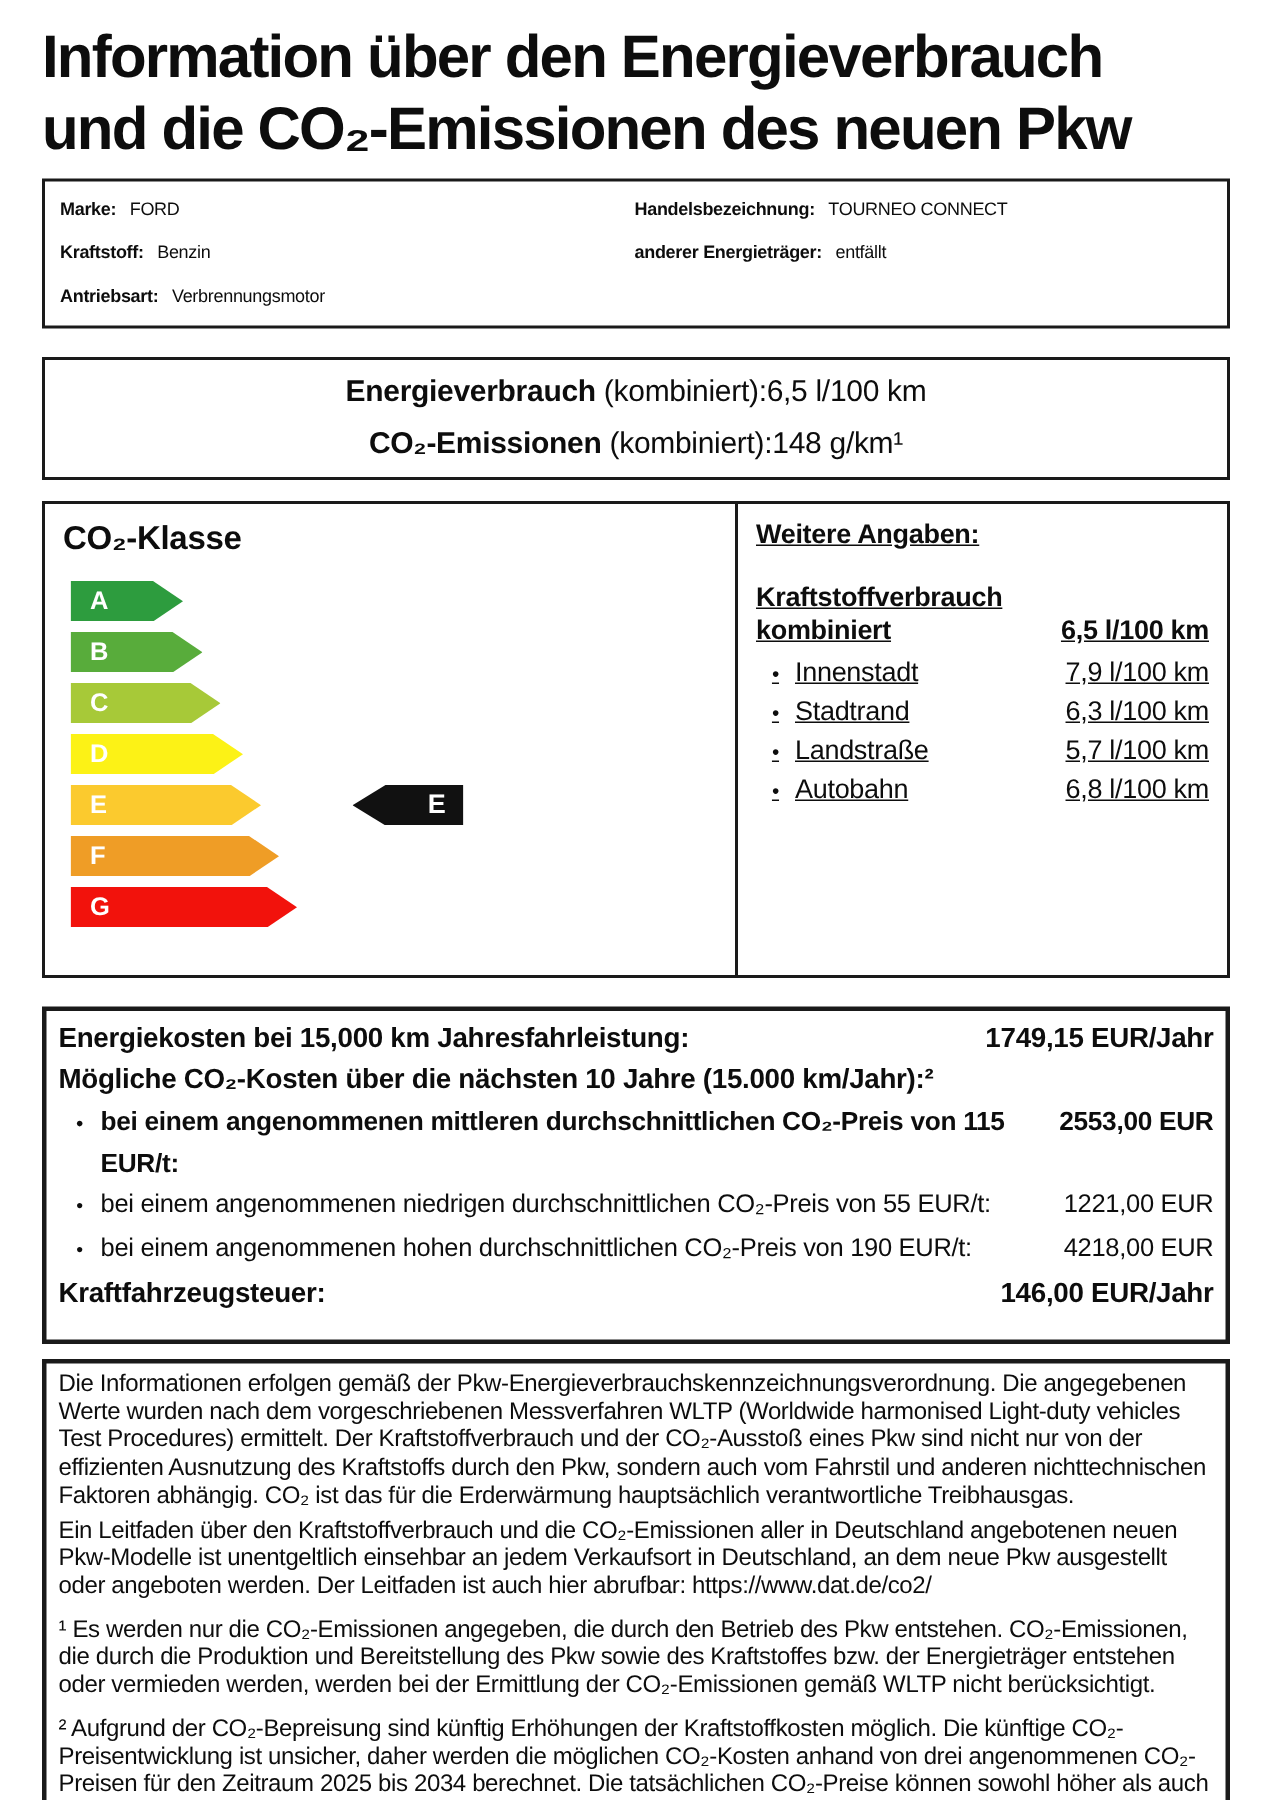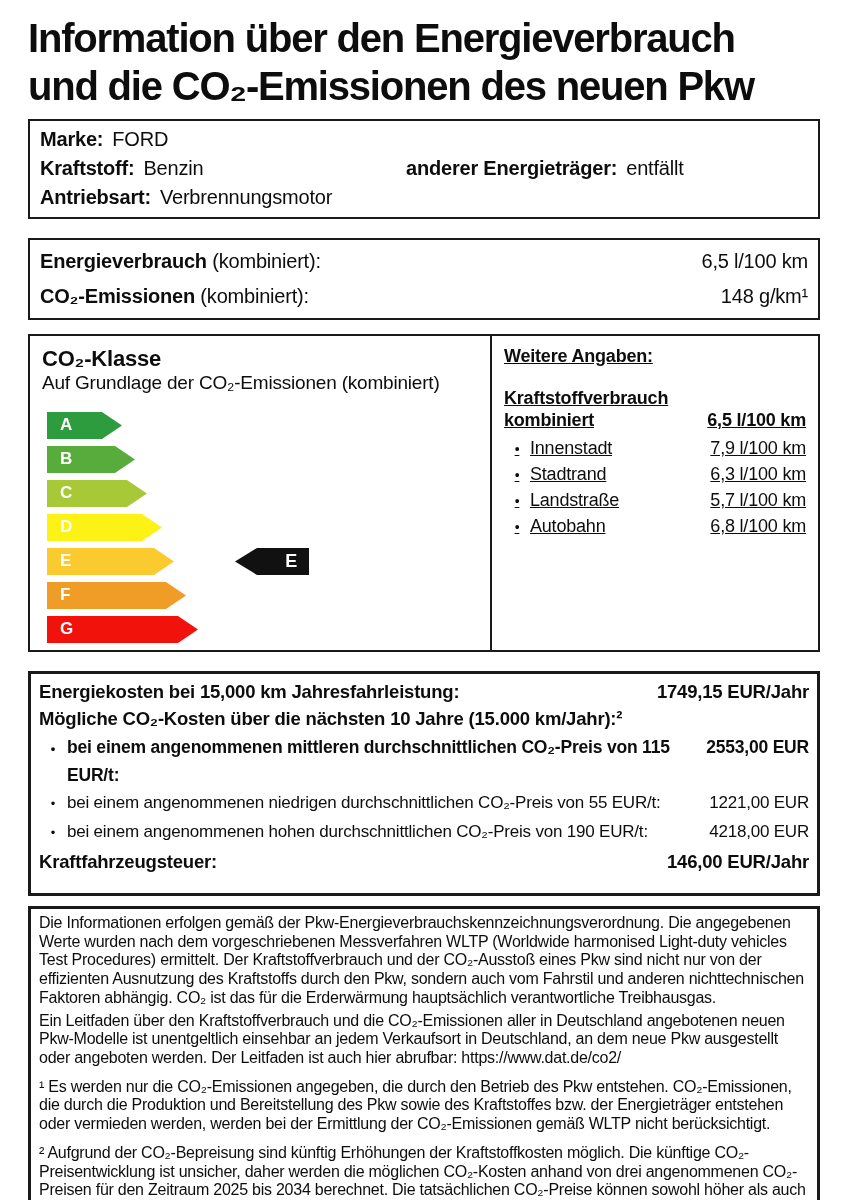--- a/index.html
+++ b/index.html
@@ -20,27 +20,27 @@
     font-weight: bold;
     line-height: 1.2;
     letter-spacing: -1.2px;
   }
 
   
   .box { margin-left: 28px; width: 792px; border: 2px solid #1a1a1a; background: #fff; }
 
   
   .vehicle-box { margin-top: 9px; padding: 4px 10px 5px; }
-  .vrow { display: grid; grid-template-columns: 366px 1fr; line-height: 29px; font-size: 20px; }
+  .vrow { display: grid; grid-template-columns: 366px 1fr; line-height: 29px; font-size: 12px; gap: 17px; }
   .vrow .cell { white-space: nowrap; }
   .vrow .val { margin-left: 9px; }
 
   
   .consumption-box { margin-top: 19px; padding: 4px 10px; }
-  .crow { display: flex; justify-content: space-between; align-items: baseline; line-height: 35px; font-size: 20px; }
+  .crow { display: flex; justify-content: center; align-items: baseline; line-height: 35px; font-size: 20px; }
 
   
   .class-box { margin-top: 14px; height: 318px; display: flex; }
   .class-left { width: 460px; padding: 10px 0 0 12px; }
   .class-right { flex: 1; border-left: 2px solid #1a1a1a; padding: 10px 12px 0 12px; text-decoration: underline; }
   .class-heading { font-size: 22px; font-weight: bold; line-height: 1.15; }
   .class-sub { font-size: 19px; line-height: 1.3; }
   .class-scale { position: relative; margin: 16px 0 0 5px; height: 232px; }
   .class-arrow {
     position: absolute; left: 0; height: 27px;
@@ -87,20 +87,23 @@
   <h1 class="title">
     <span style="display:block">Information über den Energieverbrauch</span>
     <span style="display:block">und die CO₂-Emissionen des neuen Pkw</span>
   </h1>
 
   <div class="box vehicle-box">
     <div class="vrow">
       <div class="cell">
         <span class="b">Marke:</span><span class="val">FORD</span>
       </div>
+      <div class="cell">
+        <span class="b">Handelsbezeichnung:</span><span class="val">TOURNEO CONNECT</span>
+      </div>
     </div>
     <div class="vrow">
       <div class="cell">
         <span class="b">Kraftstoff:</span><span class="val">Benzin</span>
       </div>
       <div class="cell">
         <span class="b">anderer Energieträger:</span><span class="val">entfällt</span>
       </div>
     </div>
     <div class="vrow">
@@ -118,21 +121,20 @@
     </div>
     <div class="crow">
       <span><span class="b">CO₂-Emissionen</span><span> (kombiniert):</span></span>
       <span>148 g/km¹</span>
     </div>
   </div>
 
   <div class="box class-box">
     <div class="class-left">
       <div class="class-heading">CO₂-Klasse</div>
-      <div class="class-sub">Auf Grundlage der CO₂-Emissionen (kombiniert)</div>
       <div class="class-scale">
           <div class="class-arrow" style="top: 0px; width: 75px; background: rgb(45, 156, 62);">
             <span>A</span>
           </div>
           <div class="class-arrow" style="top: 34px; width: 88px; background: rgb(88, 172, 59);">
             <span>B</span>
           </div>
           <div class="class-arrow" style="top: 68px; width: 100px; background: rgb(167, 201, 56);">
             <span>C</span>
           </div>

